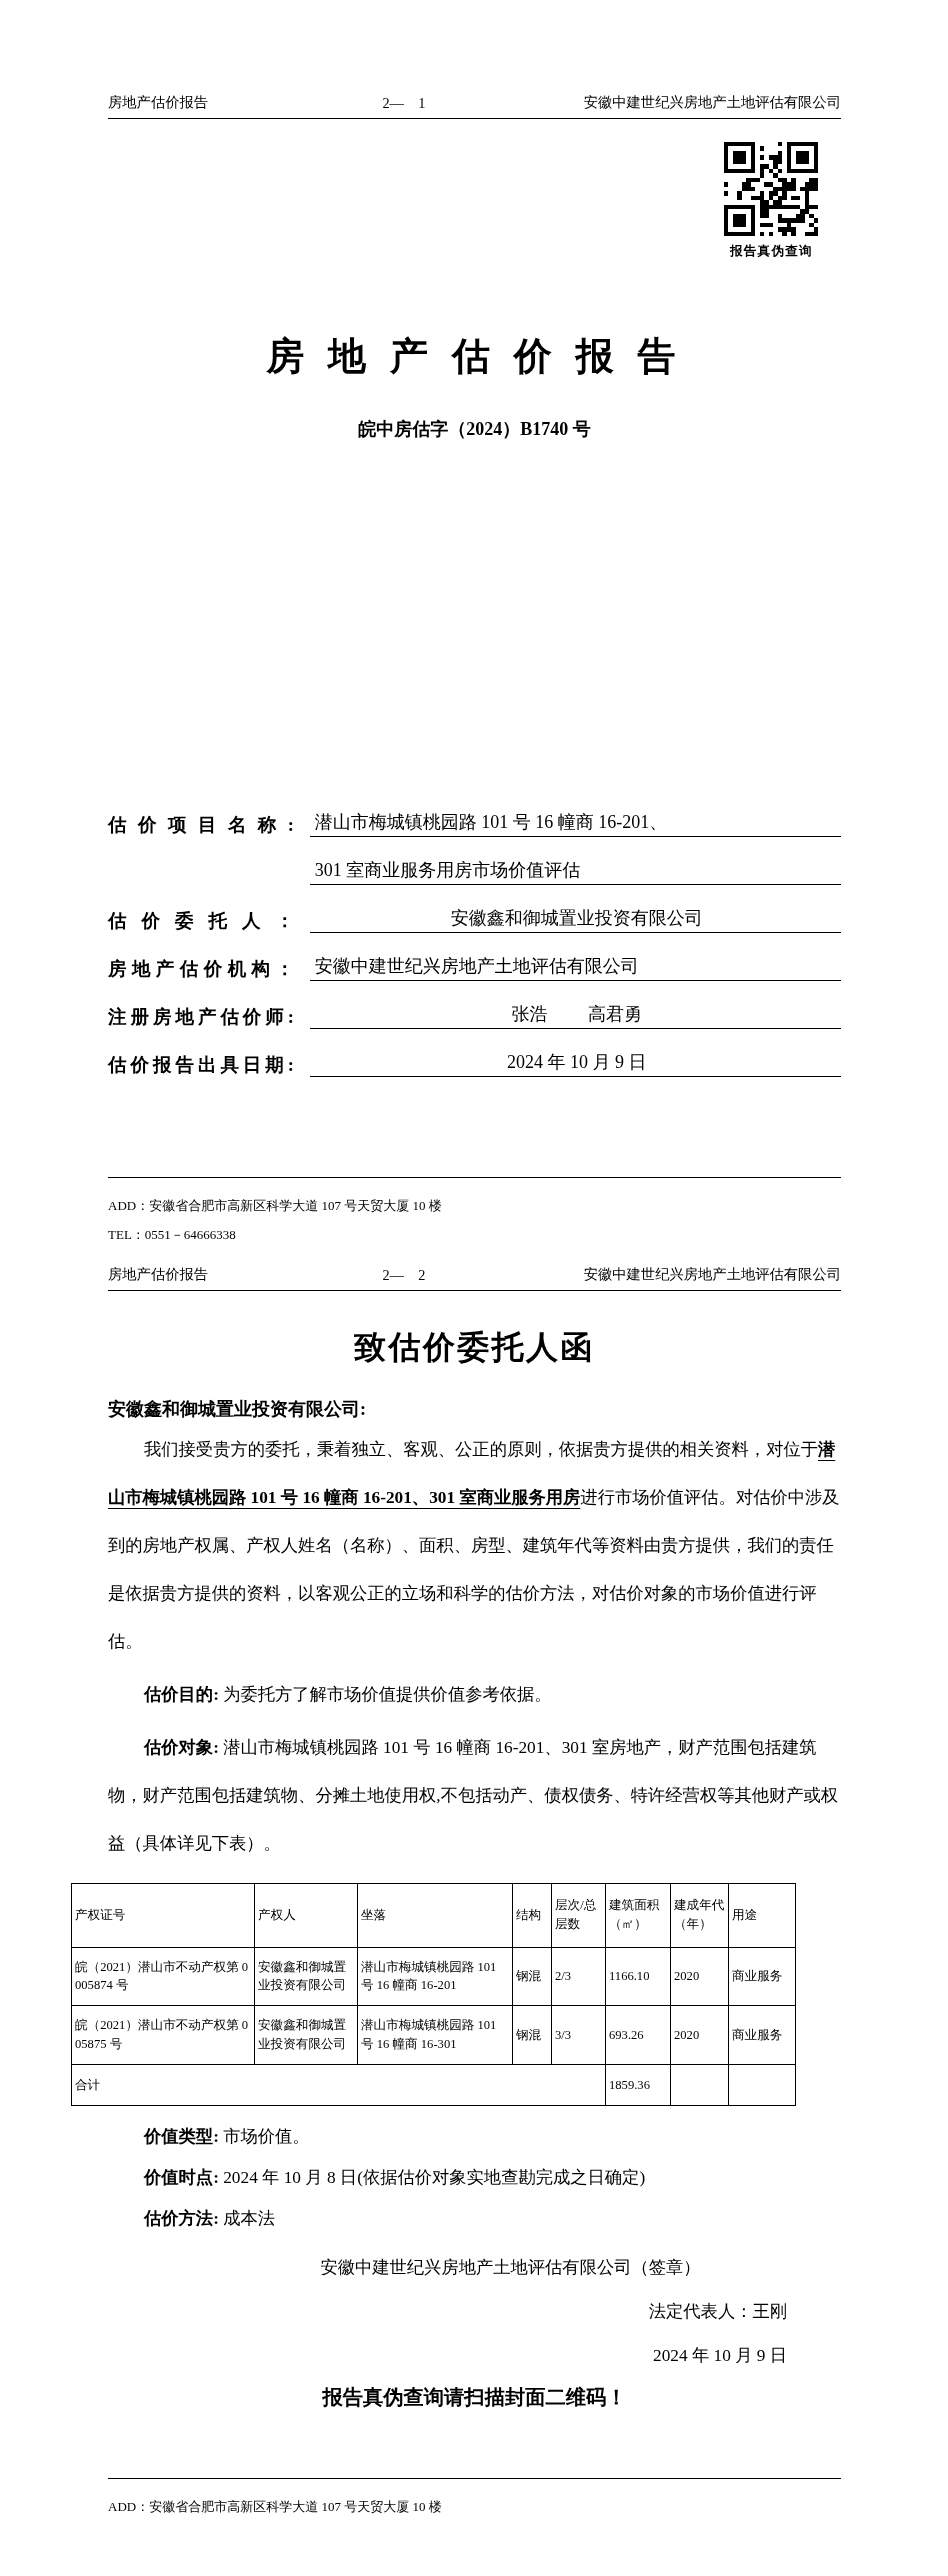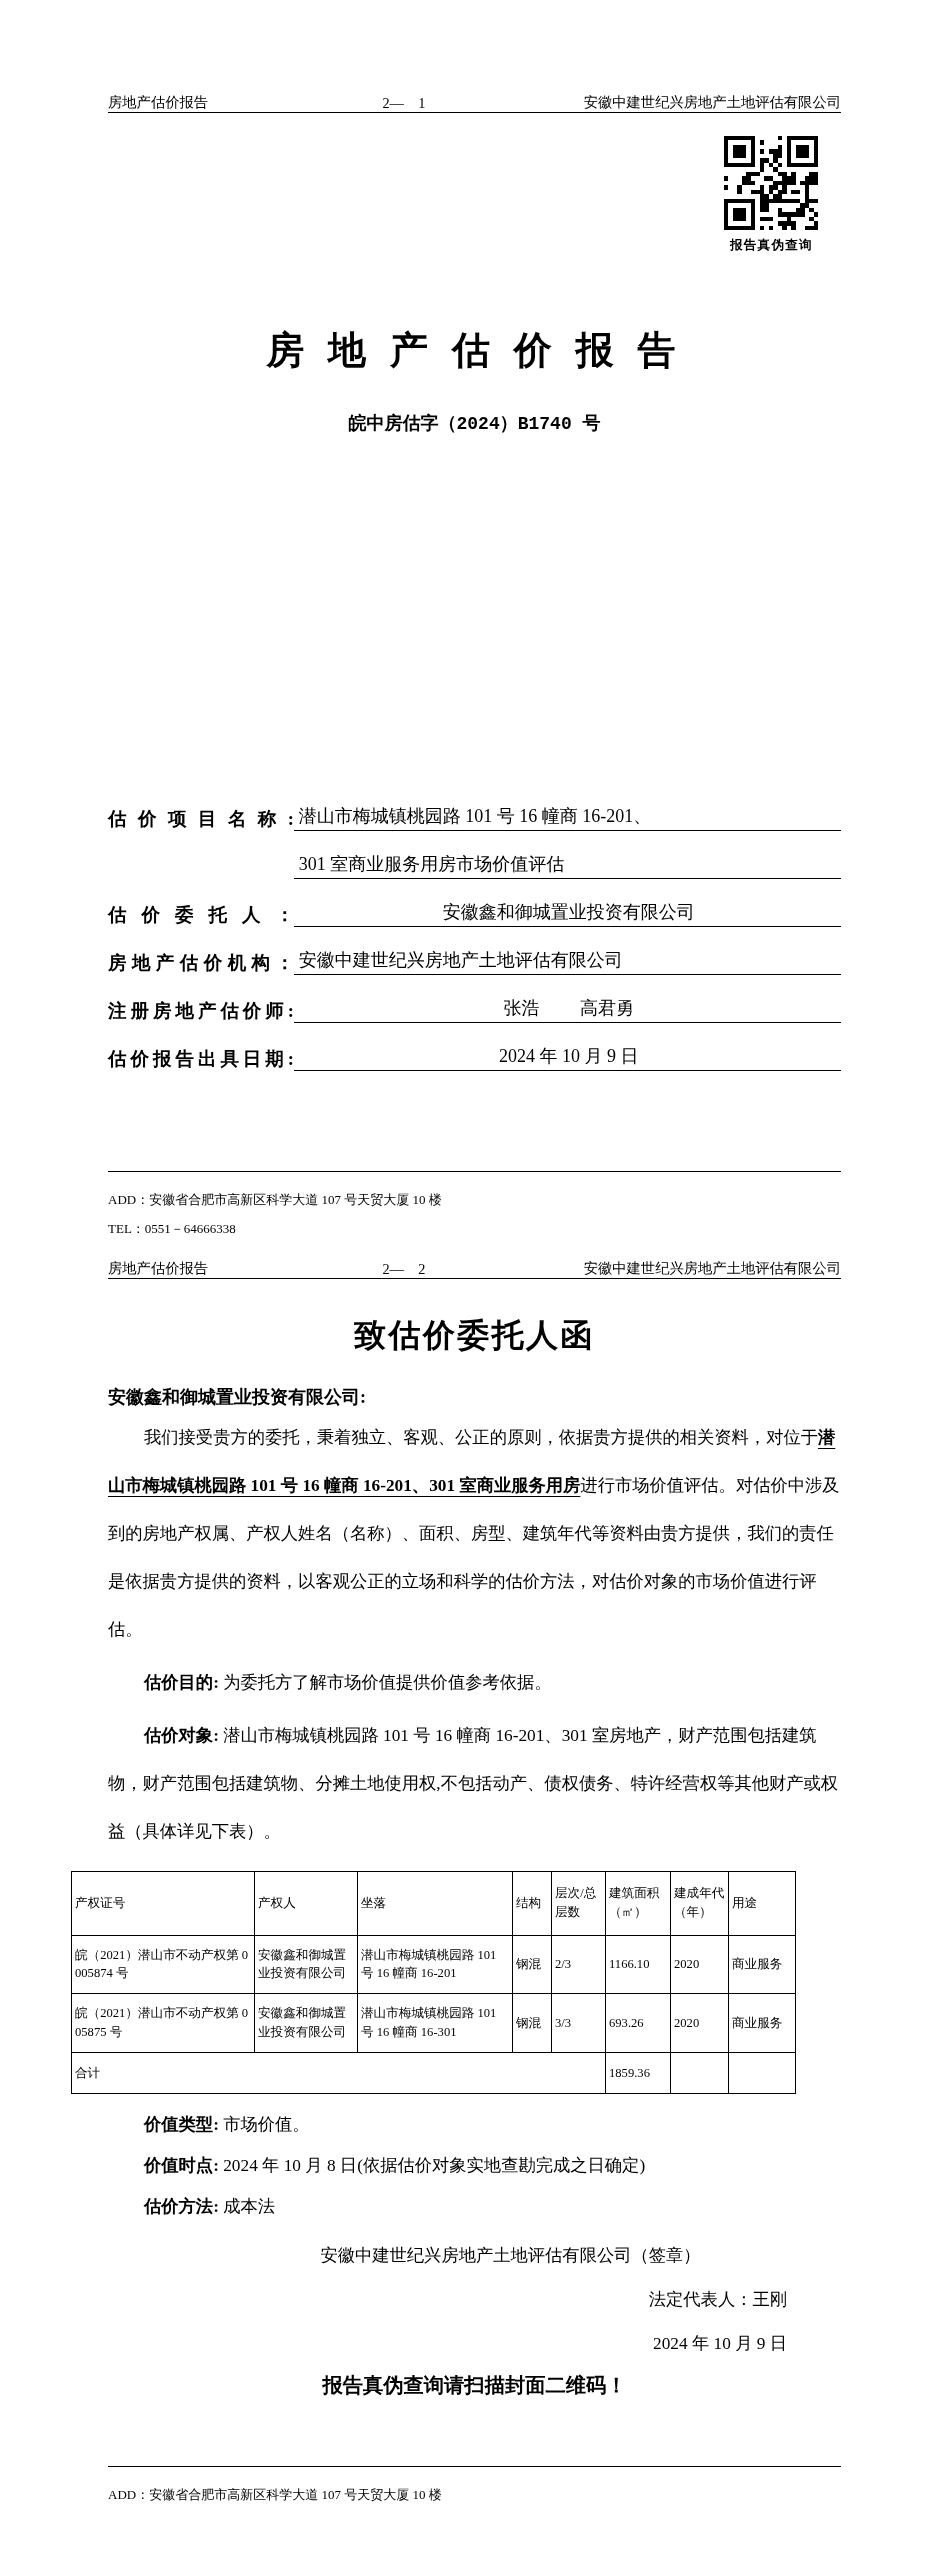--- a/index.html
+++ b/index.html
@@ -1,33 +1,33 @@
 <!DOCTYPE html>
 <html style="font-size:9.6px"><head>
 <meta charset="utf-8">
 <style>
   html,body{margin:0;padding:0;background:#ffffff;color:#000;}
   body{width:949px;font-family:"Liberation Serif","DejaVu Serif",serif;}
   .page{padding:0 108px;box-sizing:border-box;}
 
   
   .run-head{display:flex;justify-content:space-between;align-items:flex-end;
-    font-size:14.3px;border-bottom:1.8px solid #000;}
+    font-size:14.3px;border-bottom:1.8px solid #000;padding-bottom:6px;}
   .run-head .mid{white-space:pre;margin-left:16px;}
   .run-foot{border-top:1.8px solid #000;padding-top:13px;font-size:13px;line-height:29px;}
 
   
   .p1-head{margin-top:93px;}
   .qr-wrap{width:120px;margin:23px 9.6px 0 auto;text-align:center;}
   .qr-wrap svg{display:block;margin:0 auto;}
   .qr-cap{font-size:12.6px;font-weight:bold;margin-top:7.2px;letter-spacing:1.2px;}
   .cover-title{font-size:38px;font-weight:bold;text-align:center;margin:71px 0 0 0;letter-spacing:7.2px;}
-  .doc-no{font-size:18px;font-weight:bold;text-align:center;margin-top:35px;font-family:Liberation Mono, monospace;}
+  .doc-no{font-size:18px;font-weight:bold;text-align:center;margin-top:35px;}
   .fields{margin-top:348px;}
-  .frow{display:flex;align-items:flex-end;height:48px;}
+  .frow{display:flex;align-items:flex-end;height:48px;gap:16px;}
   .flabel{font-size:18.5px;font-weight:bold;width:186px;flex:none;
     text-align:justify;text-align-last:justify;white-space:pre;}
   .fspacer{width:186px;flex:none;}
   .fval{flex:1;border-bottom:1.2px solid #000;font-size:18px;font-weight:normal;
     padding:0 2.4px 2.4px 4.8px;white-space:pre;}
   .fval.center{text-align:center;}
   .p1-foot{margin-top:100px;}
 
   
   .p2-head{margin-top:15.5px;}

